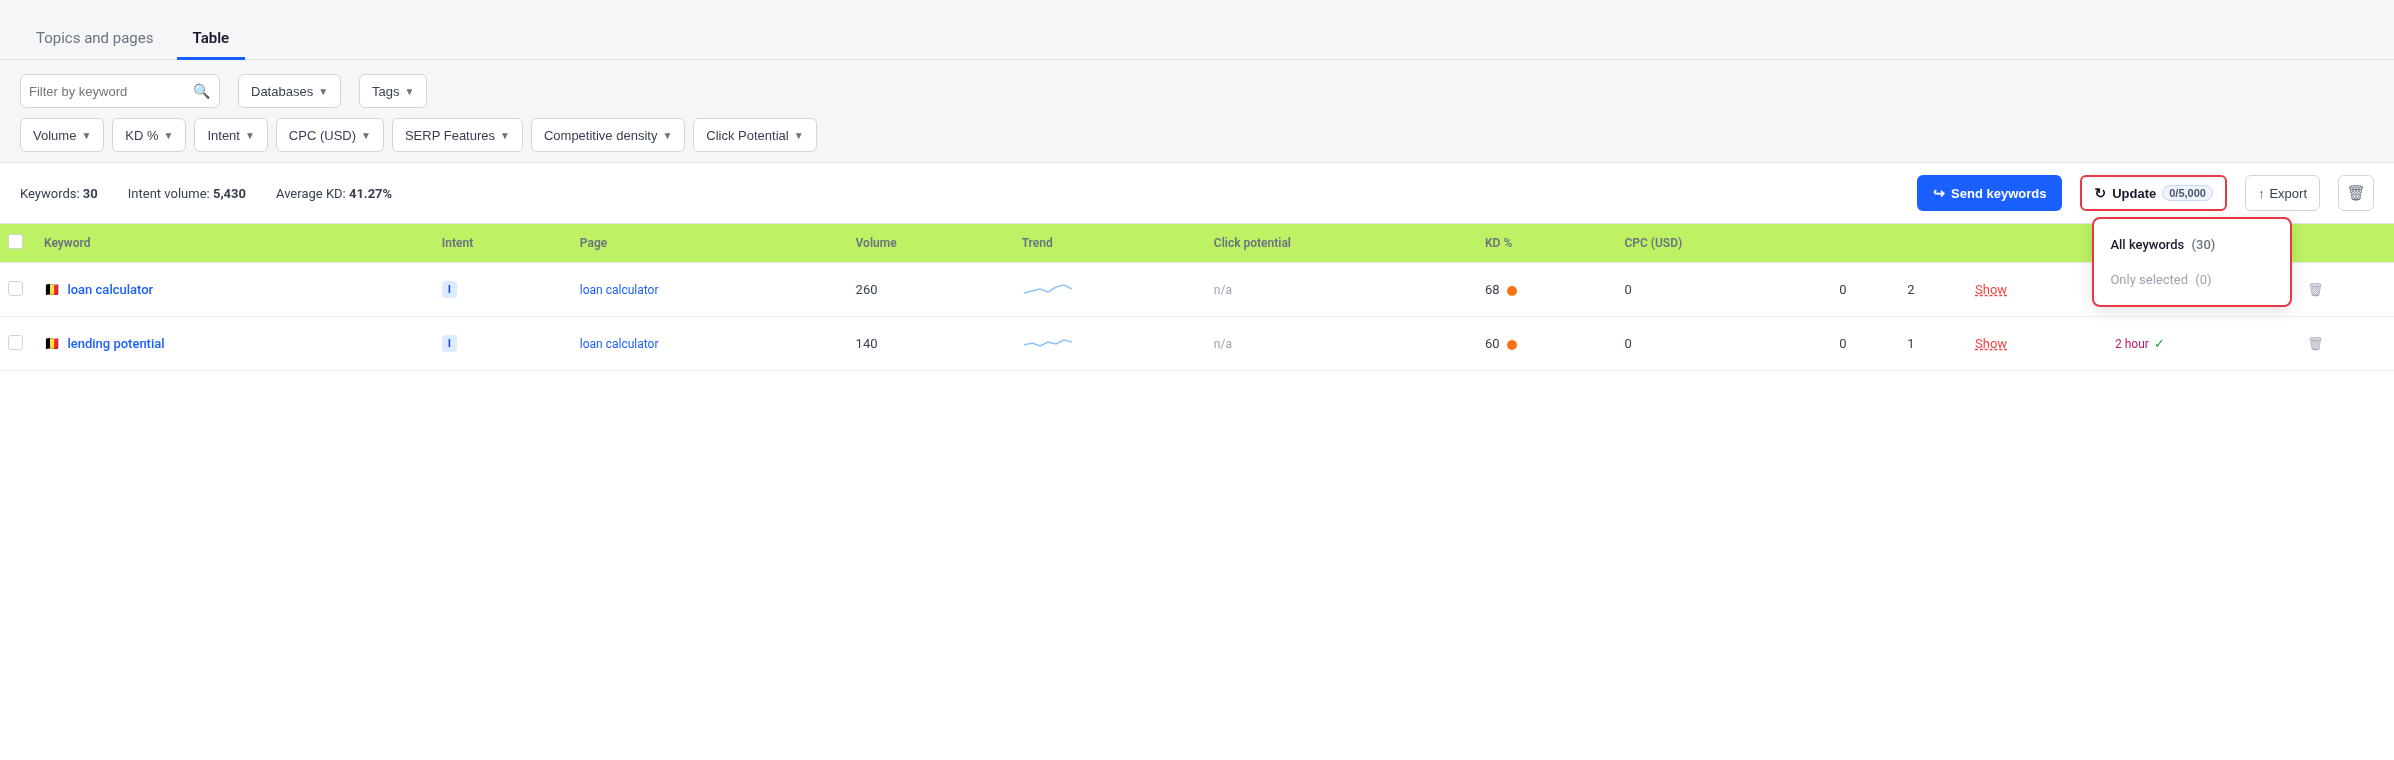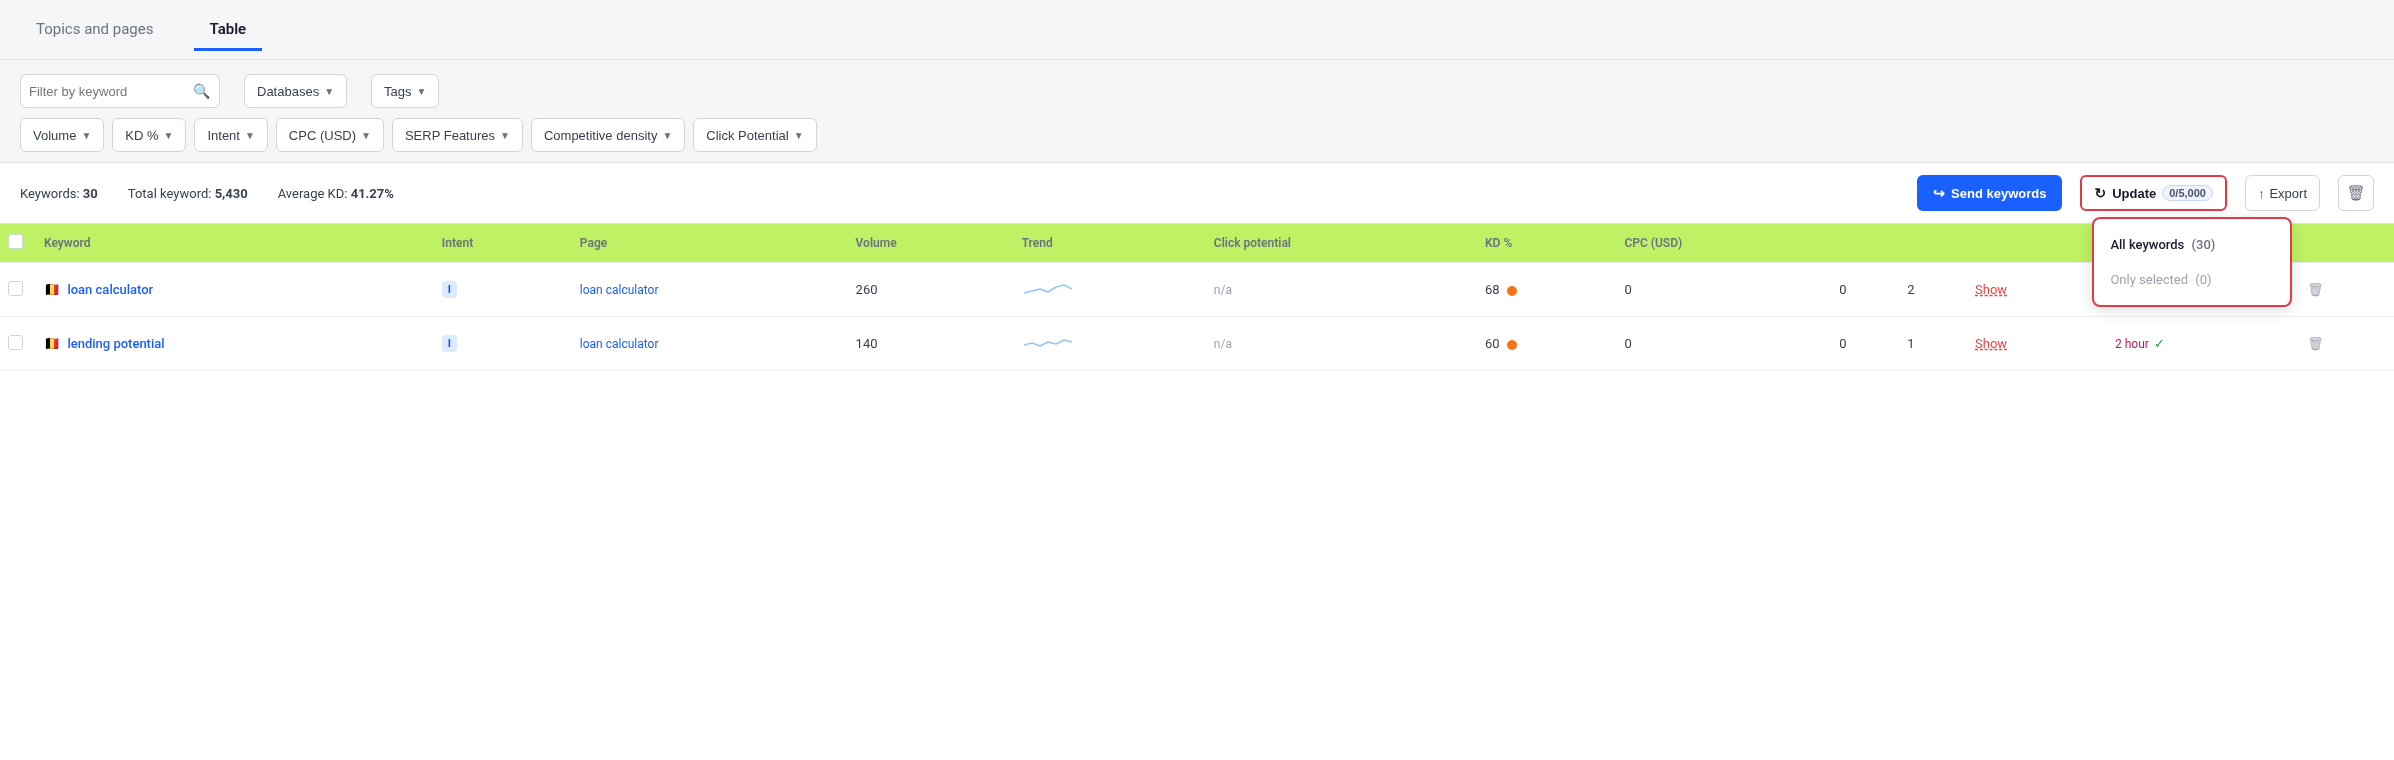--- a/index.html
+++ b/index.html
@@ -11,26 +11,26 @@
     }
     .container {
       background: #fff;
       min-height: 760px;
       width: 100%;
       overflow: hidden;
     }
     
     .tabs-bar {
       display: flex;
-      align-items: center;
+      align-items: flex-end;
       padding: 0 20px;
       background: #f5f6f8;
       border-bottom: 1px solid #e0e3ea;
       height: 60px;
-      gap: 24px;
+      gap: 7px;
     }
     .tab {
       padding: 10px 16px;
       cursor: pointer;
       font-size: 15px;
       color: #6b7280;
       border-bottom: 3px solid transparent;
       margin-bottom: -1px;
       font-weight: 400;
     }
@@ -41,21 +41,21 @@
     }
     
     .filters-section {
       padding: 14px 20px 10px 20px;
       background: #f5f6f8;
       border-bottom: 1px solid #e0e3ea;
     }
     .filter-row-1 {
       display: flex;
       align-items: center;
-      gap: 24px;
+      gap: 18px;
       margin-bottom: 10px;
     }
     .filter-row-2 {
       display: flex;
       align-items: center;
       gap: 8px;
       flex-wrap: wrap;
     }
     .search-wrapper {
       display: flex;
@@ -339,21 +339,21 @@
       </button>
     </div>
   </div>
 
   <div class="stats-bar">
     <span class="stats-text">
       <span>Keywords:</span>
       <strong>30</strong>
     </span>
     <span class="stats-text" style="margin-left:12px;">
-      <span>Total keyword:</span>
+      <span>Intent volume:</span>
       <strong>5,430</strong>
     </span>
     <span class="stats-text" style="margin-left:12px;">
       <span>Average KD:</span>
       <strong>41.27%</strong>
     </span>
     <div class="stats-spacer"></div>
     <button class="send-keywords-btn">
       <span style="font-size:14px;">↪</span>
       <span>Send keywords</span>

